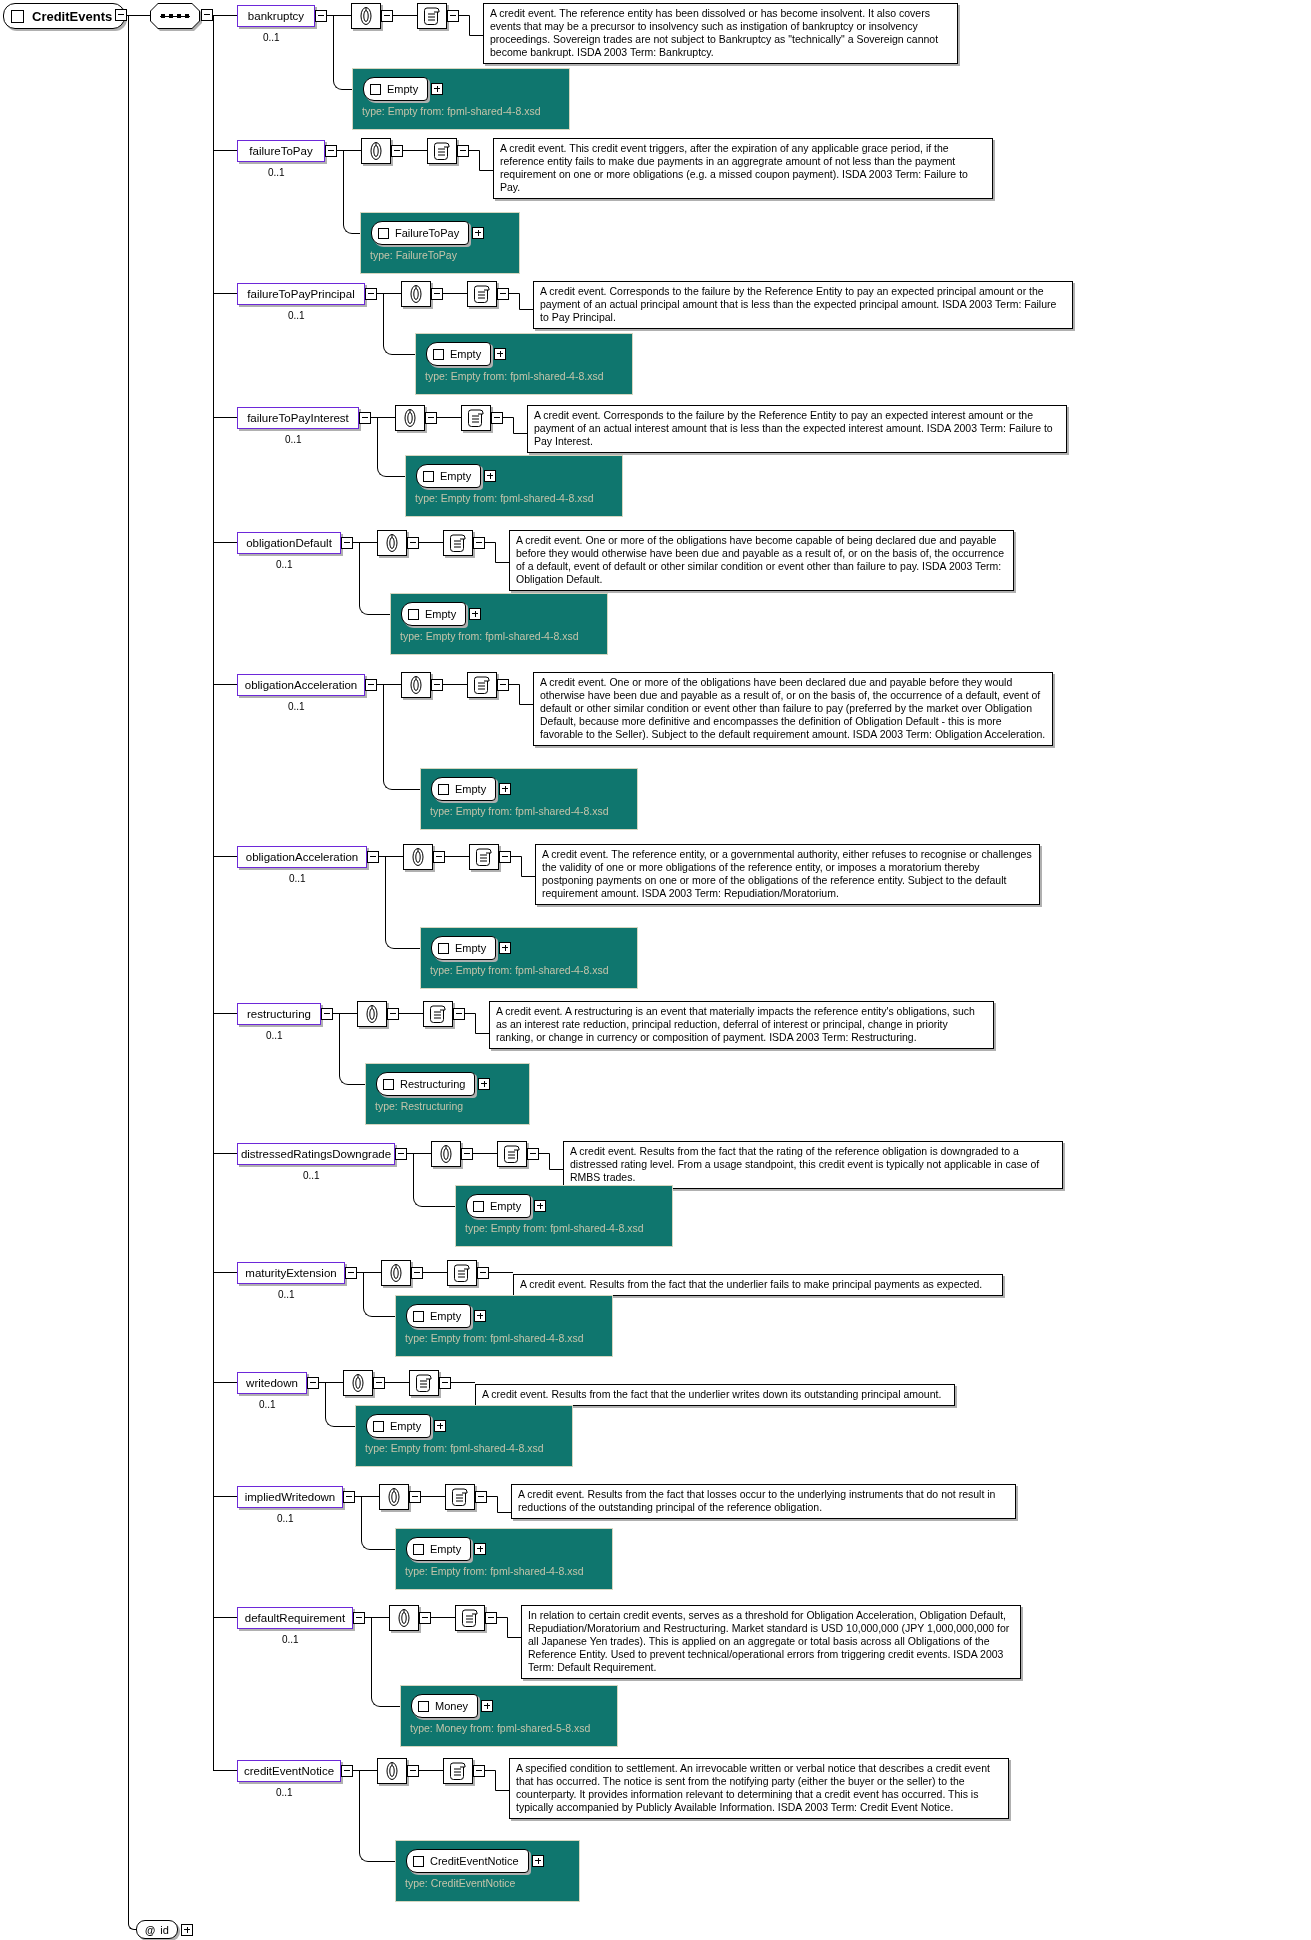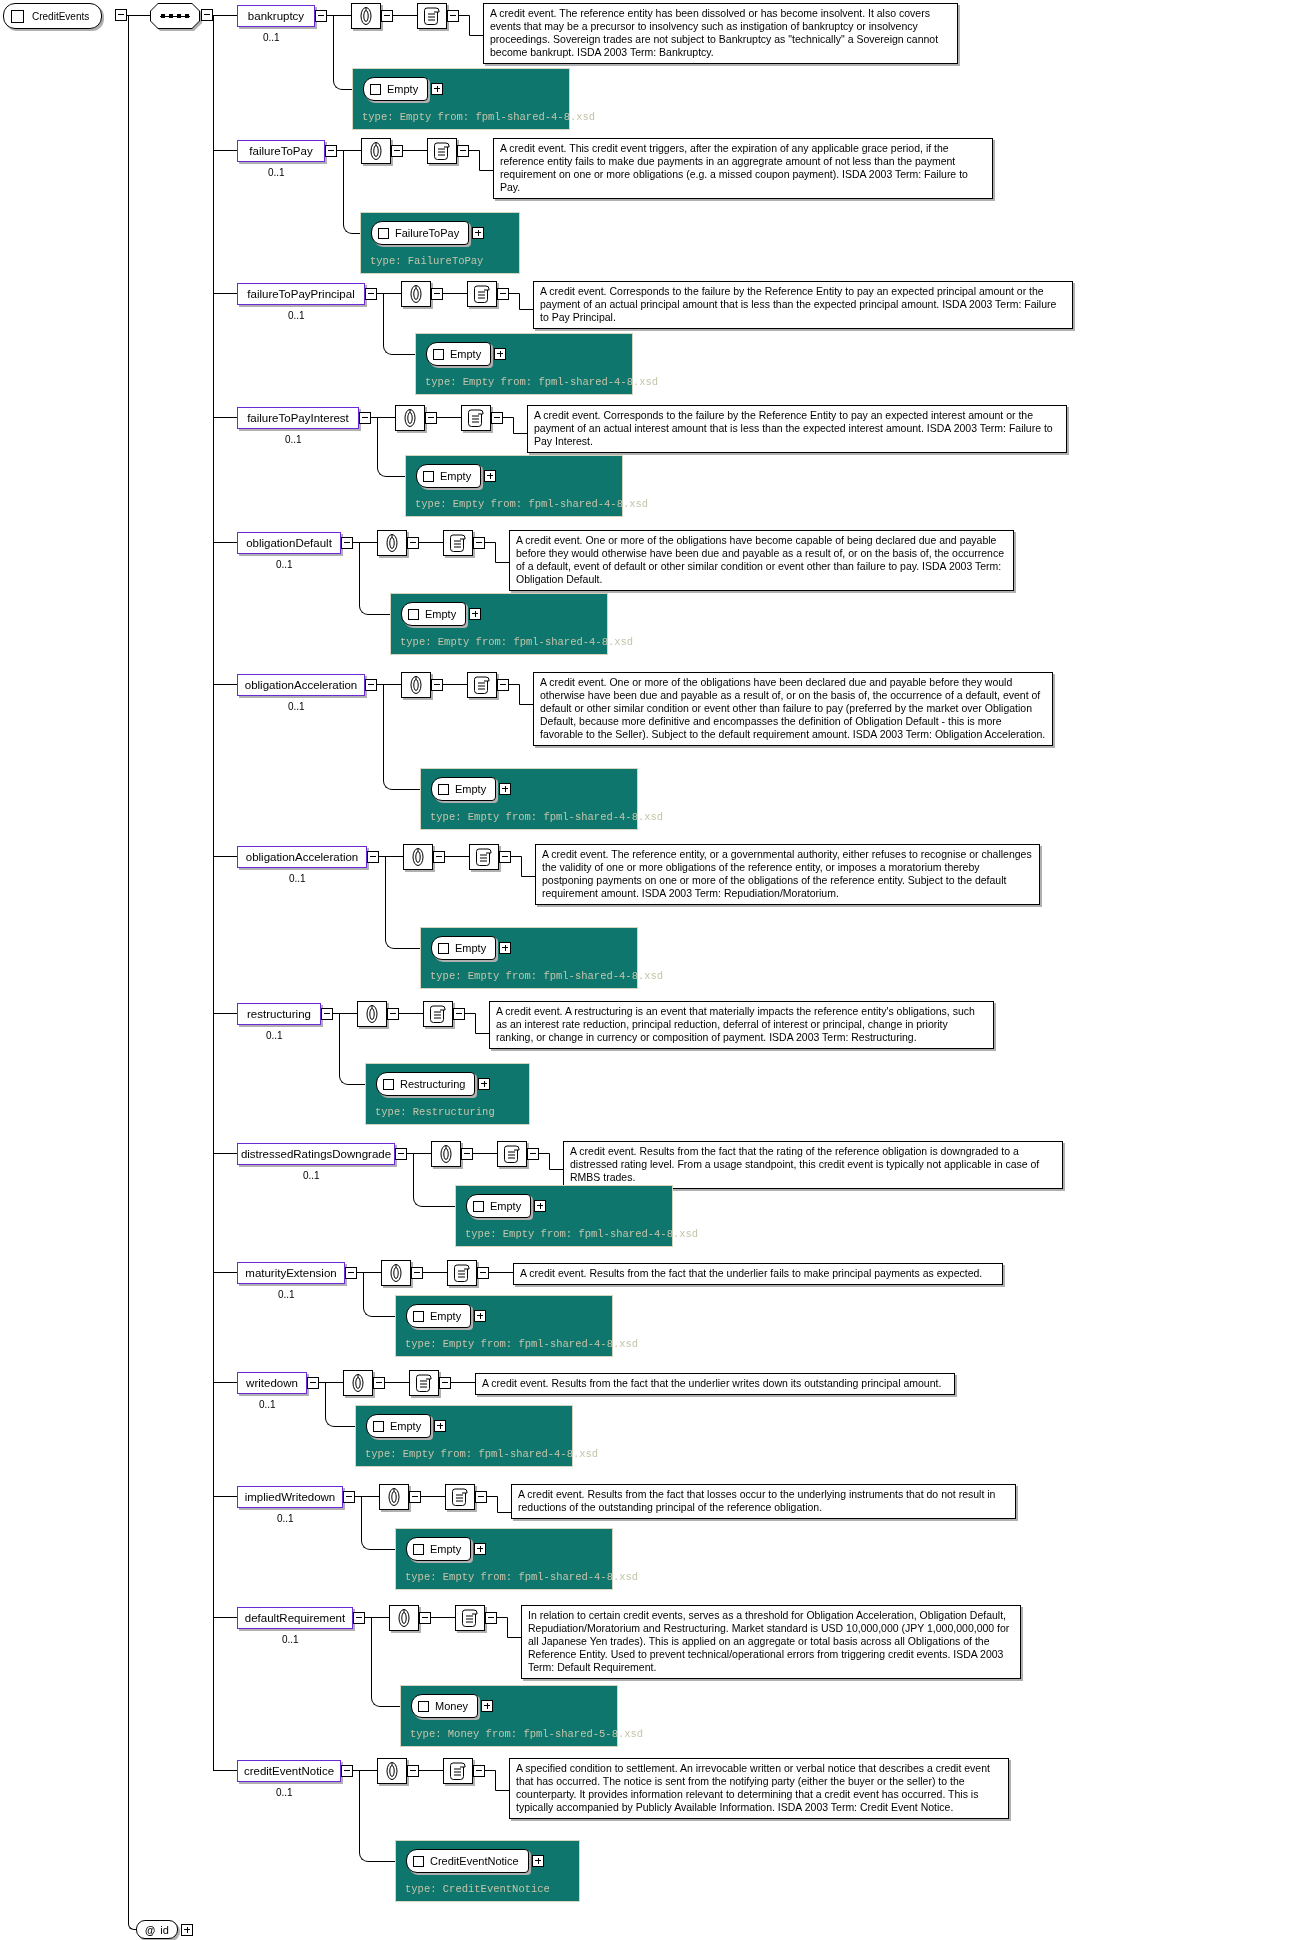--- a/index.html
+++ b/index.html
@@ -9,21 +9,21 @@
     font-family:"Liberation Sans", sans-serif; color:#000;
   }
   .vline { position:absolute; width:1px; background:#000; }
   .hline-abs { position:absolute; height:1px; background:#000; }
 
   
   .root-node { position:absolute; left:3px; top:3px; height:26px; display:flex; align-items:center;
     background:#fff; border:1px solid #000; border-radius:12px; box-shadow:2px 2px 0 #b0b0b0;
     padding:0 12px 0 7px; box-sizing:border-box; }
   .root-node .sq { width:11px; height:11px; border:1px solid #000; margin-right:8px; flex:none; }
-  .root-label { font-size:10px; white-space:nowrap; }
+  .root-label { font-size:13px; white-space:nowrap;font-weight:bold; }
 
   
   .cbox { box-sizing:border-box; width:12px; height:12px; border:1px solid #000; background:#fff;
     position:relative; flex:none; margin-top:5px; }
   .cbox::before { content:""; position:absolute; left:2px; top:4px; width:6px; height:1px; background:#000; }
   .ebox::after { content:""; position:absolute; left:5px; top:2px; width:1px; height:6px; background:#000; }
   .abs-box { position:absolute; margin:0; }
 
   
   .octo { position:absolute; left:150px; top:3px; width:50px; height:26px; }
@@ -44,35 +44,35 @@
   .chain { position:absolute; left:237px; top:0; display:flex; align-items:flex-start; }
   .elem { box-sizing:border-box; height:22px; background:#fff; border:1px solid #6d28d9;
     box-shadow:2px 2px 0 #b0b0b0; display:flex; align-items:center; justify-content:center;
     font-size:11.5px; flex:none; white-space:nowrap; }
   .hline { width:24px; height:0; border-top:1px solid #000; margin-top:10px; flex:none; }
   .ibox { box-sizing:border-box; width:30px; height:26px; background:#fff; border:1px solid #000;
     box-shadow:2px 2px 0 #b0b0b0; margin-top:-2px; flex:none; display:flex; align-items:center; justify-content:center; }
   .elbow { flex:none; display:block; }
   .doc { box-sizing:border-box; background:#fff; border:1px solid #000; box-shadow:2px 2px 0 #b0b0b0;
     padding:3px 6px 4px 6px; font-size:10.5px; line-height:13px; margin-top:-2px; }
-  .doc.single { margin-top:1px; white-space:nowrap; }
+  .doc.single { margin-top:12px; white-space:nowrap; }
   .card { position:absolute; top:27px; font-size:10px; }
   .lconn { position:absolute; top:10px; border-left:1px solid #000; border-bottom:1px solid #000;
     border-bottom-left-radius:9px; }
   .lconn::before { content:""; position:absolute; left:-6px; top:0; width:6px; height:1px; background:#000; }
 
   
   .typebox { position:absolute; height:62px; background:#0f766e; border:1px solid #d6d6c0; box-sizing:border-box; }
   .tshape { position:absolute; left:10px; top:8px; height:24px; background:#fff; border:1px solid #000;
     border-radius:11px 4px 4px 11px; box-shadow:2px 2px 0 #b0b0b0; display:flex; align-items:center;
     padding:0 9px 0 6px; box-sizing:border-box; }
   .tshape .sq { width:9px; height:9px; border:1px solid #000; margin-right:6px; flex:none; }
   .tlabel { font-size:11px; white-space:nowrap; }
   .tshape .ebox { position:absolute; right:-16px; top:5px; margin:0; }
-  .tcaption { position:absolute; left:9px; bottom:6px; font-size:10.5px; color:#c4c4aa; white-space:nowrap;font-family:Liberation Mono, monospace; }
+  .tcaption { position:absolute; left:9px; bottom:12px; font-size:10.5px; color:#c4c4aa; white-space:nowrap; }
 
   
   .attr-node { position:absolute; left:136px; top:1920px; height:19px; display:flex; align-items:center;
     background:#fff; border:1px solid #000; border-radius:9px; box-shadow:2px 2px 0 #b0b0b0;
     padding:0 8px; box-sizing:border-box; }
   .attr-at { font-size:10.5px; font-weight:bold; margin-right:5px; }
   .attr-label { font-size:11px; }
   .attr-node .ebox { position:absolute; right:-16px; top:3px; margin:0; }
   svg { display:block; }
 </style>

